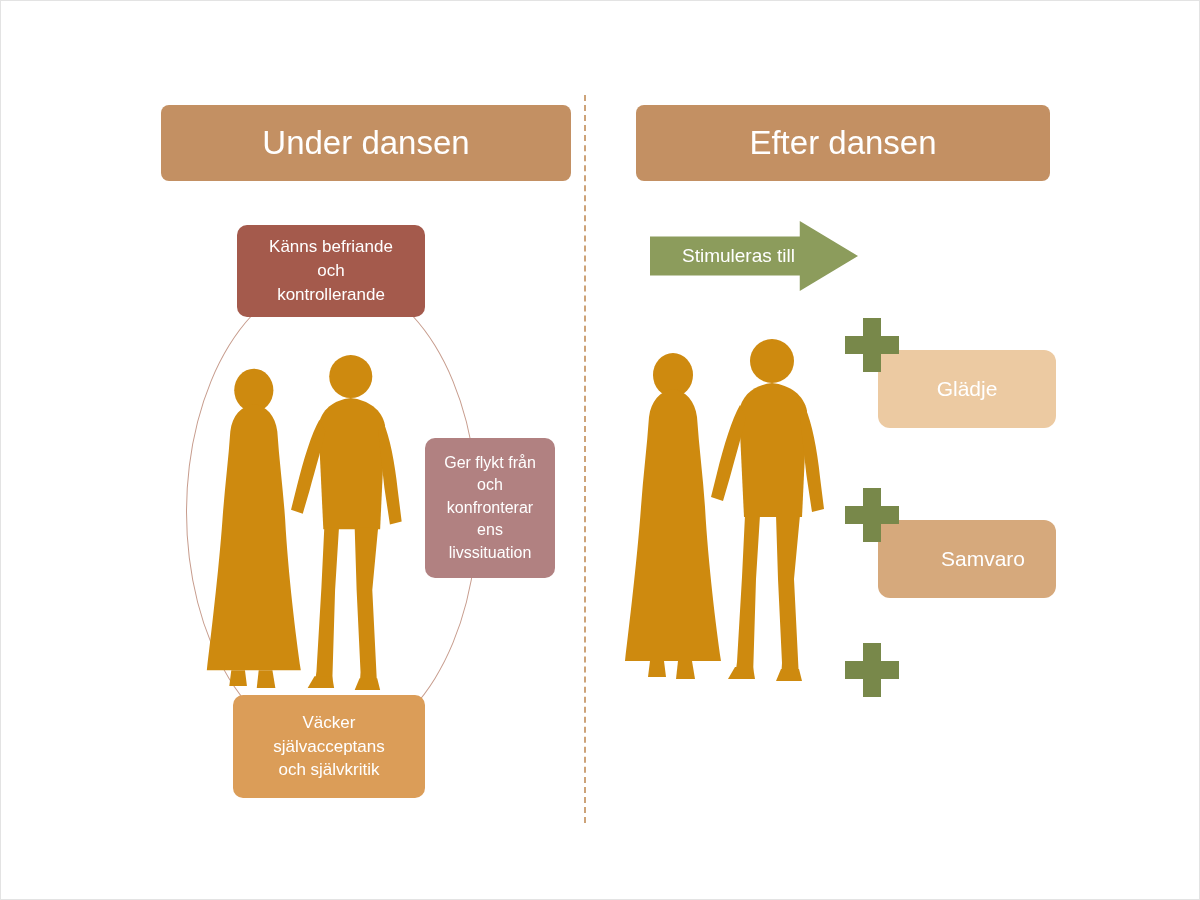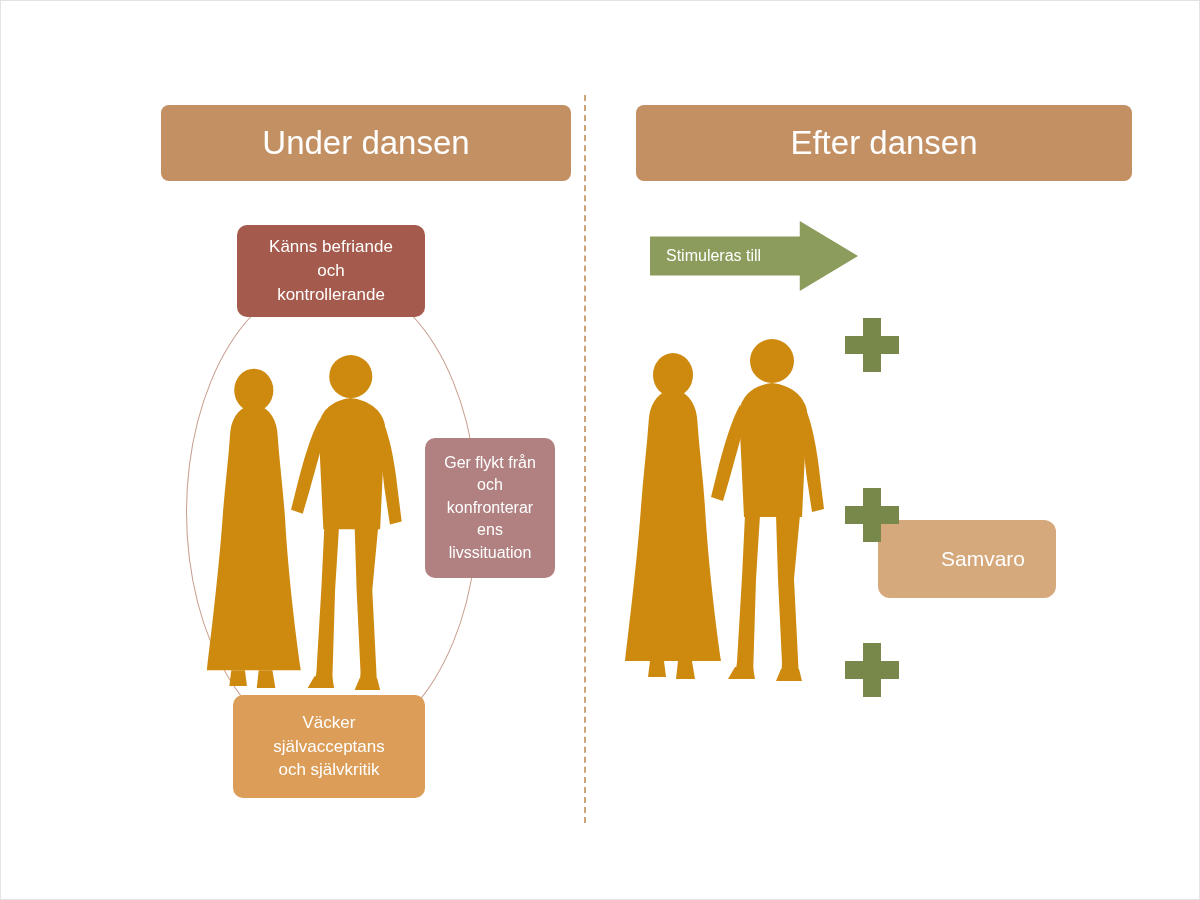--- a/index.html
+++ b/index.html
@@ -8,21 +8,21 @@
     position:relative; width:1200px; height:900px; margin:0 auto;
     background:#ffffff; font-family:"Liberation Sans", sans-serif;
     overflow:hidden; outline:1px solid #e3e3e3; outline-offset:-1px;
   }
   .hdr {
     position:absolute; border-radius:8px; background:var(--header_tan);
     color:#fff; display:flex; align-items:center; justify-content:center;
     font-size:33px; z-index:2;
   }
   .hdr-left  { left:161px; top:105px; width:410px; height:76px; }
-  .hdr-right { left:636px; top:105px; width:496px; height:76px; }
+  .hdr-right { left:636px; top:105px; width:414px; height:76px; }
 
   .divider {
     position:absolute; left:584px; top:95px; height:728px; width:0;
     border-left:2px dashed var(--divider); z-index:1;
   }
 
   .ellipse {
     position:absolute; left:186px; top:276px; width:292px; height:472px;
     border:1px solid var(--ellipse_border); border-radius:50%; z-index:0;
   }
@@ -40,21 +40,21 @@
   .box-left   { left:118px; top:437px; width:94px;  height:146px; background:var(--box_olive);    font-size:18px; padding:0 14px; }
   .box-right  { left:425px; top:438px; width:130px; height:140px; background:var(--box_rose);     font-size:16px; padding:0 14px; }
   .box-bottom { left:233px; top:695px; width:192px; height:103px; background:var(--box_orange);   font-size:17px; padding:0 25px; }
 
   .arrow {
     position:absolute; left:650px; top:221px; width:208px; height:70px;
     background:var(--arrow_green); z-index:2;
     clip-path:polygon(0 22%, 72% 22%, 72% 0, 100% 50%, 72% 100%, 72% 78%, 0 78%);
     display:flex; align-items:center;
   }
-  .arrow-label { color:#fff; font-size:16px; padding-left:16px; }
+  .arrow-label { color:#fff; font-size:19px; padding-left:32px; }
 
   .plus { position:absolute; width:54px; height:54px; z-index:3; }
   .plus-1 { left:845px; top:318px; }
   .plus-2 { left:845px; top:488px; }
   .plus-3 { left:845px; top:643px; }
 
   .item-box {
     position:absolute; left:878px; width:178px; height:78px;
     border-radius:12px; color:#fff; font-size:21px;
     display:flex; align-items:center; justify-content:center; z-index:2;
@@ -116,20 +116,23 @@
     <span class="arrow-label">Stimuleras till</span>
   </div>
 
   <svg class="couple couple-right" viewBox="0 0 240 360">
     <use href="#couple-shape"></use>
   </svg>
 
   <svg class="plus plus-1" viewBox="0 0 54 54">
     <path d="M18 0 h18 v18 h18 v18 h-18 v18 h-18 v-18 h-18 v-18 h18 z" style="fill:var(--plus_green)"></path>
   </svg>
+  <div class="item-box item-1">
+    <span>Glädje</span>
+  </div>
 
   <svg class="plus plus-2" viewBox="0 0 54 54">
     <path d="M18 0 h18 v18 h18 v18 h-18 v18 h-18 v-18 h-18 v-18 h18 z" style="fill:var(--plus_green)"></path>
   </svg>
   <div class="item-box item-2">
     <span>Samvaro</span>
   </div>
 
   <svg class="plus plus-3" viewBox="0 0 54 54">
     <path d="M18 0 h18 v18 h18 v18 h-18 v18 h-18 v-18 h-18 v-18 h18 z" style="fill:var(--plus_green)"></path>

